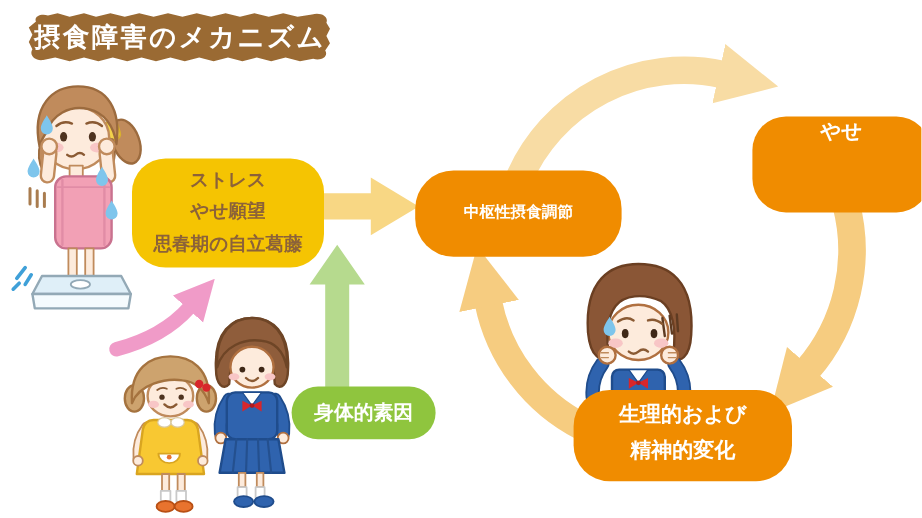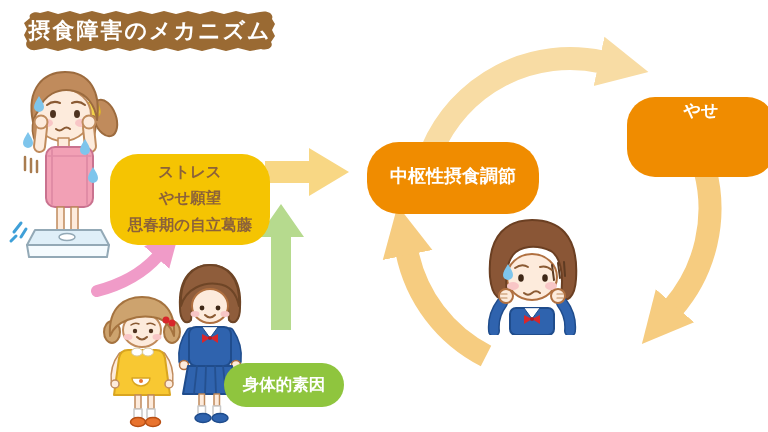--- a/index.html
+++ b/index.html
@@ -10,29 +10,29 @@
   }
   svg{display:block;}
   .overlay{position:absolute;left:0;top:0;z-index:1;}
   .illus{position:absolute;z-index:2;}
   
   .node{
     position:absolute;display:flex;flex-direction:column;align-items:center;justify-content:center;
     text-align:center;font-weight:bold;z-index:3;
   }
   .node-stress{left:110px;top:132px;width:160px;height:91px;border-radius:28px;
-    background:var(--stress-bg);color:var(--stress-text);font-size:15.5px;line-height:1.72;margin-top:22px;}
-  .node-central{left:367px;top:142px;width:172px;height:72px;border-radius:32px;
-    background:var(--orange-bg);color:var(--node-text);font-size:18px;line-height:1.65;}
+    background:var(--stress-bg);color:var(--stress-text);font-size:15.5px;line-height:1.72;}
+  .node-central{left:346px;top:142px;width:172px;height:72px;border-radius:32px;
+    background:var(--orange-bg);color:var(--node-text);font-size:13px;line-height:1.65;}
   .node-thinness{left:627px;top:97px;width:148px;height:80px;border-radius:28px;
     background:var(--orange-bg);color:var(--node-text);font-size:17px;line-height:1.75;justify-content:space-between;}
   .node-physio{left:478px;top:325px;width:182px;height:76px;border-radius:30px;
     background:var(--orange-bg);color:var(--node-text);font-size:17.5px;line-height:1.7;}
-  .node-physical{left:224px;top:322px;width:120px;height:44px;border-radius:22px;
-    background:var(--green-bg);color:var(--node-text);font-size:16.5px;margin-top:41px;}
+  .node-physical{left:243px;top:322px;width:120px;height:44px;border-radius:22px;
+    background:var(--green-bg);color:var(--node-text);font-size:16.5px;}
   
   .title{position:absolute;left:18px;top:8px;width:264px;height:46px;z-index:5;}
   .title svg{position:absolute;left:0;top:0;}
   .title-text{position:relative;z-index:1;display:flex;width:100%;height:100%;
     align-items:center;justify-content:center;color:var(--title-text);
     font-size:22px;font-weight:bold;letter-spacing:2px;}
   
   .f-title{fill:var(--title-bg);}
   .s-arc-top{stroke:var(--arc-top);}  .f-arc-top{fill:var(--arc-top);}
   .s-arc-side{stroke:var(--arc-side);}.f-arc-side{fill:var(--arc-side);}
@@ -90,20 +90,24 @@
   </div>
 
   <div class="node node-central">
     <div>中枢性摂食調節</div>
   </div>
 
   <div class="node node-thinness">
     <div>やせ</div>
   </div>
 
+  <div class="node node-physio">
+    <div>生理的および</div>
+    <div>精神的変化</div>
+  </div>
 
   <div class="node node-physical">
     <div>身体的素因</div>
   </div>
 
   <svg class="illus" style="left:8px;top:60px;" width="130" height="200" viewBox="0 0 130 200">
     <g stroke-linecap="round" stroke-linejoin="round">
       <ellipse cx="97" cy="58" rx="11" ry="19" transform="rotate(-20 97 58)" fill="#C08B5C" stroke="#9C6B3E" stroke-width="2"></ellipse>
       <rect x="81" y="40" width="10" height="17" rx="5" transform="rotate(-18 86 48)" fill="#F2D24B" stroke="#D8B02E" stroke-width="1.5"></rect>
       <ellipse cx="55" cy="55" rx="28" ry="26" fill="#FDEBDC" stroke="#C08B5C" stroke-width="2"></ellipse>

